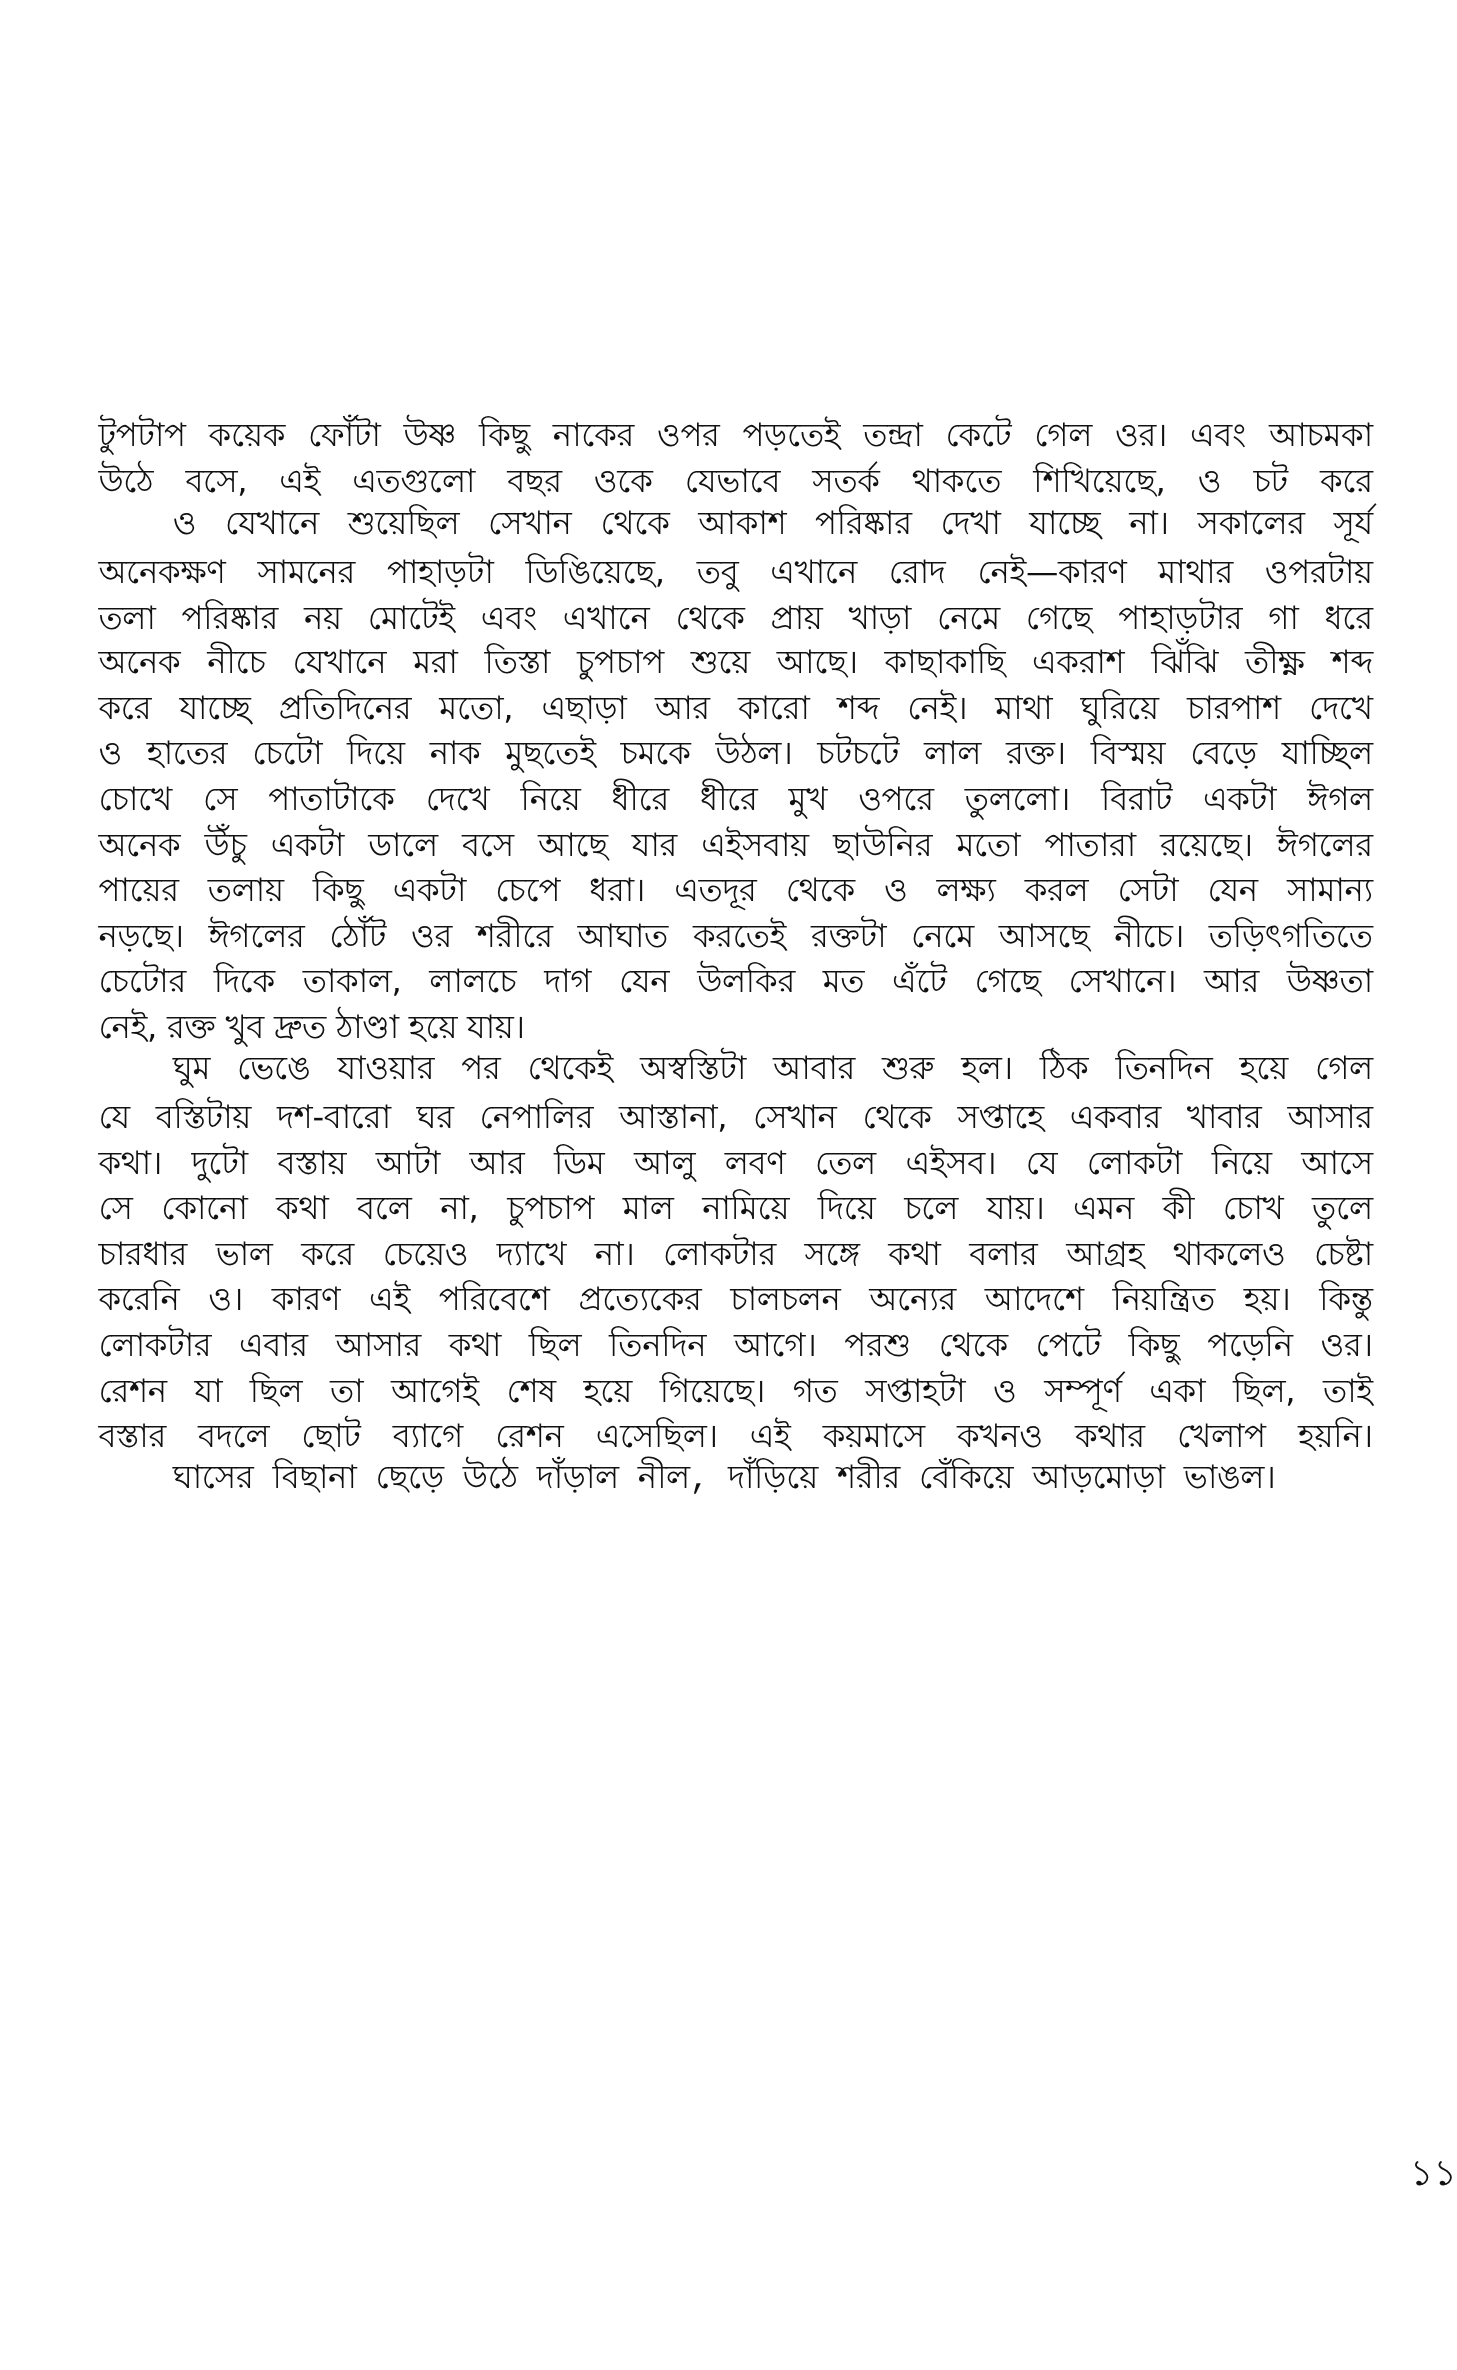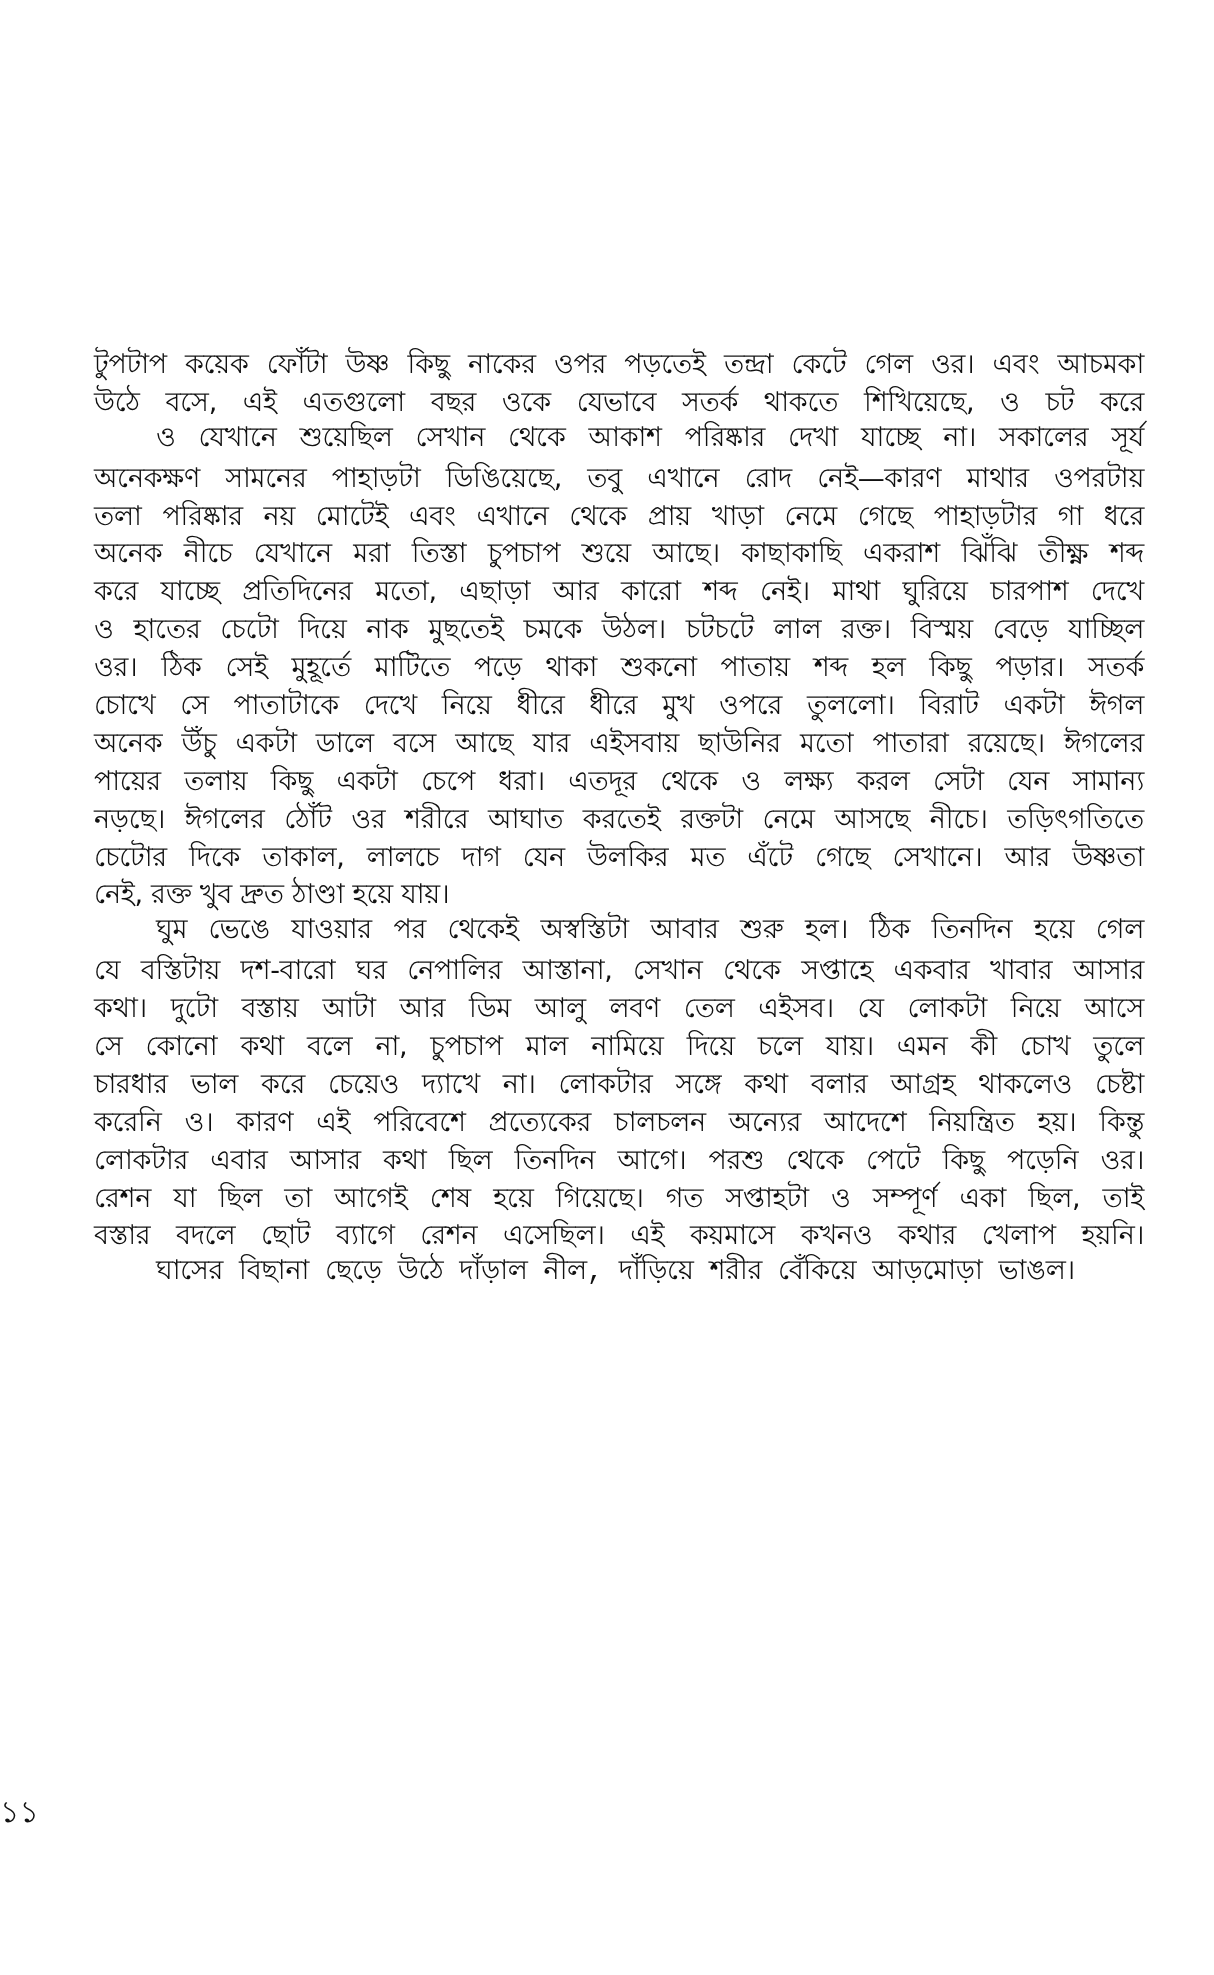--- a/index.html
+++ b/index.html
@@ -30,35 +30,34 @@
   }
   .line {
     height: 37.9px;
     line-height: 37.9px;
     font-size: 27px;
     white-space: nowrap;
     text-align: justify;
     text-align-last: justify;
     letter-spacing: -0.3px;
     overflow: visible;
-    margin-left: 12px;
   }
   .line.indent {
     padding-left: 62px;
     font-family: Liberation Mono, monospace;
   }
   .line.last {
     text-align-last: left;
   }
   .page-number {
     position: absolute;
     left: 0;
     width: 1214px;
     top: 1792px;
-    text-align: left;
+    text-align: right;
     font-size: 30px;
     line-height: 40px;
     color: #111111;
   }
 </style>
 </head>
 <body>
 
 <div class="page">
   <div class="text-block">
@@ -68,21 +67,20 @@
       <div class="line">উঠে বসে, এই এতগুলো বছর ওকে যেভাবে সতর্ক থাকতে শিখিয়েছে, ও চট করে</div>
     </div>
 
     <div class="paragraph">
       <div class="line indent">ও যেখানে শুয়েছিল সেখান থেকে আকাশ পরিষ্কার দেখা যাচ্ছে না। সকালের সূর্য</div>
       <div class="line">অনেকক্ষণ সামনের পাহাড়টা ডিঙিয়েছে, তবু এখানে রোদ নেই—কারণ মাথার ওপরটায়</div>
       <div class="line">তলা পরিষ্কার নয় মোটেই এবং এখানে থেকে প্রায় খাড়া নেমে গেছে পাহাড়টার গা ধরে</div>
       <div class="line">অনেক নীচে যেখানে মরা তিস্তা চুপচাপ শুয়ে আছে। কাছাকাছি একরাশ ঝিঁঝি তীক্ষ্ণ শব্দ</div>
       <div class="line">করে যাচ্ছে প্রতিদিনের মতো, এছাড়া আর কারো শব্দ নেই। মাথা ঘুরিয়ে চারপাশ দেখে</div>
       <div class="line">ও হাতের চেটো দিয়ে নাক মুছতেই চমকে উঠল। চটচটে লাল রক্ত। বিস্ময় বেড়ে যাচ্ছিল</div>
-      <div class="line">ওর। ঠিক সেই মুহূর্তে মাটিতে পড়ে থাকা শুকনো পাতায় শব্দ হল কিছু পড়ার। সতর্ক</div>
       <div class="line">চোখে সে পাতাটাকে দেখে নিয়ে ধীরে ধীরে মুখ ওপরে তুললো। বিরাট একটা ঈগল</div>
       <div class="line">অনেক উঁচু একটা ডালে বসে আছে যার এইসবায় ছাউনির মতো পাতারা রয়েছে। ঈগলের</div>
       <div class="line">পায়ের তলায় কিছু একটা চেপে ধরা। এতদূর থেকে ও লক্ষ্য করল সেটা যেন সামান্য</div>
       <div class="line">নড়ছে। ঈগলের ঠোঁট ওর শরীরে আঘাত করতেই রক্তটা নেমে আসছে নীচে। তড়িৎগতিতে</div>
       <div class="line">চেটোর দিকে তাকাল, লালচে দাগ যেন উলকির মত এঁটে গেছে সেখানে। আর উষ্ণতা</div>
       <div class="line last">নেই, রক্ত খুব দ্রুত ঠাণ্ডা হয়ে যায়।</div>
     </div>
 
     <div class="paragraph">
       <div class="line indent">ঘুম ভেঙে যাওয়ার পর থেকেই অস্বস্তিটা আবার শুরু হল। ঠিক তিনদিন হয়ে গেল</div>

